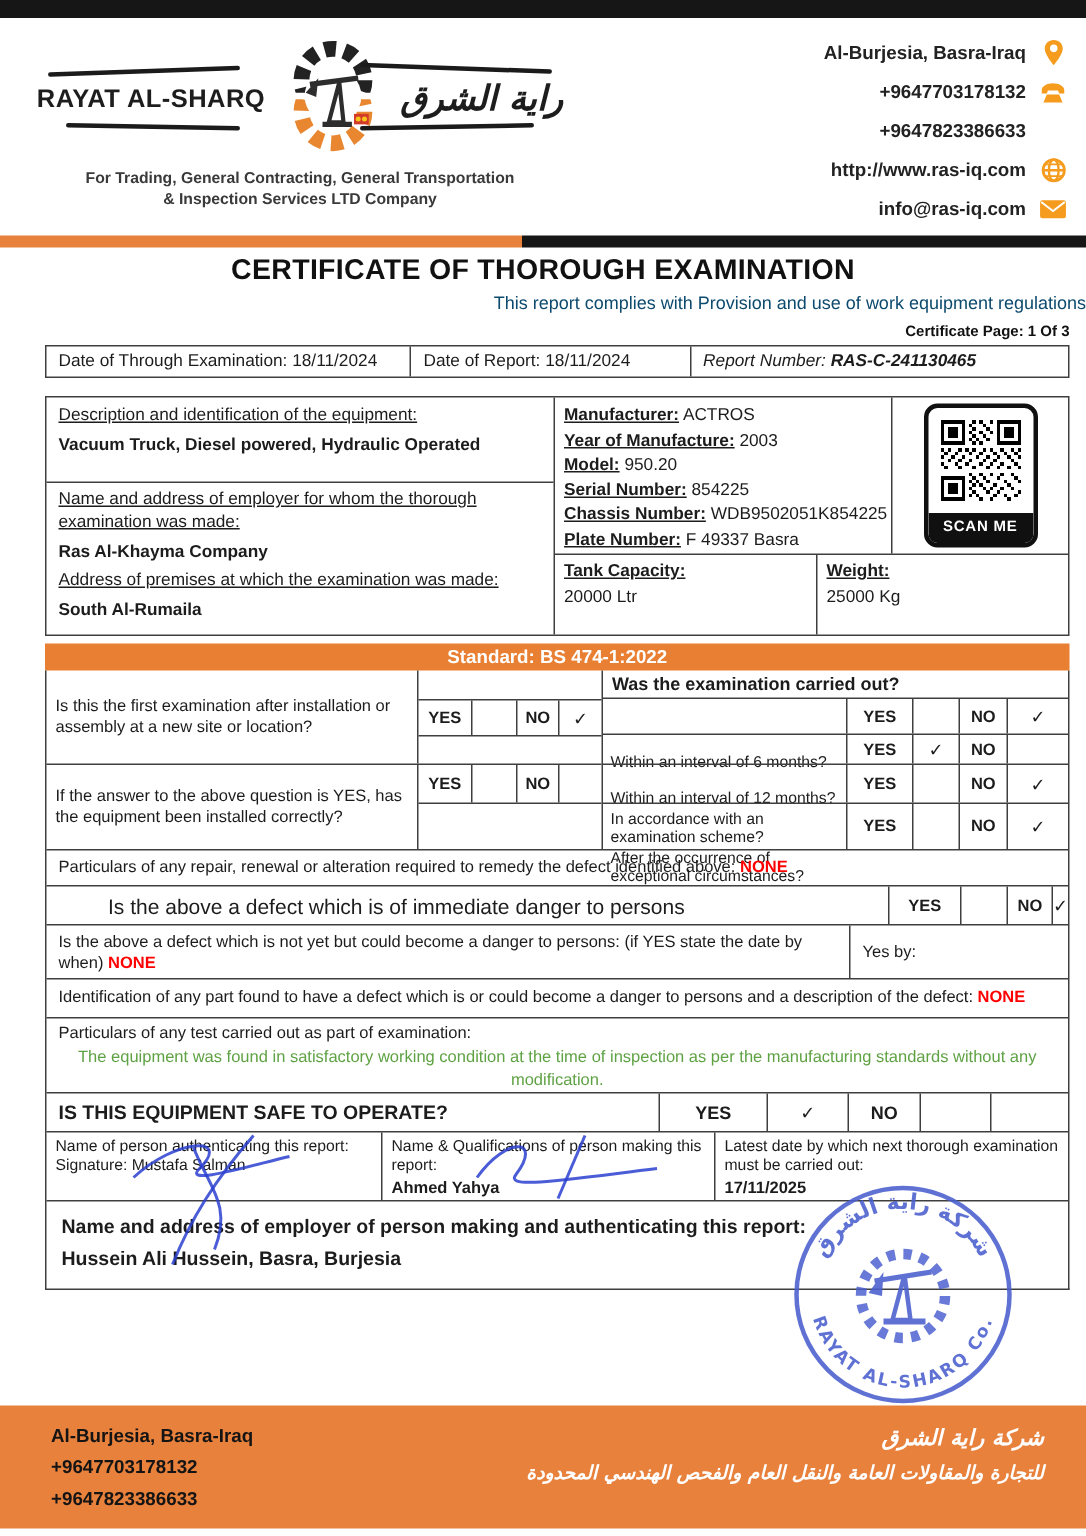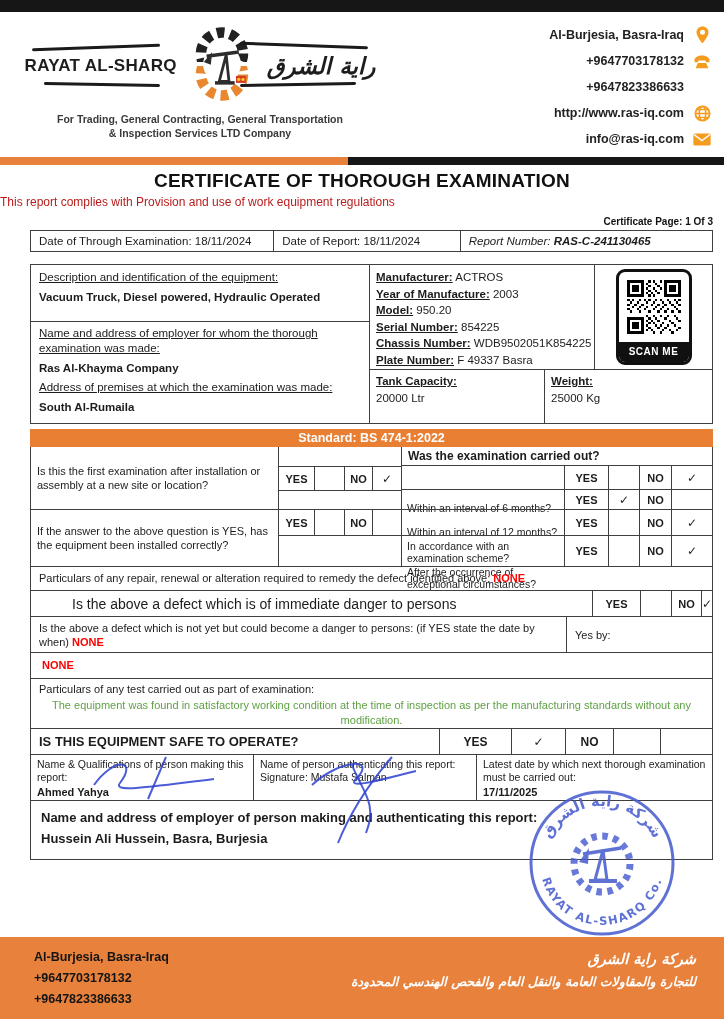--- a/index.html
+++ b/index.html
@@ -29,21 +29,21 @@
   .contact-row { height:26px; display:flex; align-items:center; justify-content:flex-end; }
   .contact-text { font-size:12.5px; font-weight:bold; color:#222; }
   .cicon { width:24px; height:18px; margin-left:6px; display:flex; align-items:center; justify-content:center; }
 
   .divider { height:8px; display:flex; }
   .div-orange { width:348px; background:#E8813C; }
   .div-black { flex:1; background:#161616; }
 
   
   .title { margin-top:5px; text-align:center; font-size:19px; font-weight:bold; letter-spacing:.2px; color:#111; }
-  .subtitle { margin-top:3px; text-align:left; font-size:12px; color:#b91c1c; }
+  .subtitle { margin-top:3px; text-align:right; font-size:12px; color:#0c4a6e; }
   .page-label { margin-top:7px; padding-right:11px; text-align:right; font-size:10px; font-weight:bold; color:#111; }
 
   
   .dates-row { margin:3px 0 0 30px; width:683px; height:22px; border:1px solid #3f3f3f; display:flex; font-size:11.5px; }
   .dates-cell { display:flex; align-items:center; padding-left:8px; white-space:nowrap; }
   .dates-cell + .dates-cell { border-left:1px solid #3f3f3f; }
   .dc1 { width:243px; } .dc2 { width:187px; } .dc3 { width:253px;font-style:italic; }
   .bold { font-weight:bold; }
 
   
@@ -396,53 +396,53 @@
     </div>
 
     <div class="mrow flexrow r-notyet">
       <div class="fq">
         <span><span>Is the above a defect which is not yet but could become a danger to persons: (if YES state the date by when)</span> <span class="red">NONE</span></span>
       </div>
       <div class="yesby">Yes by:</div>
     </div>
 
     <div class="mrow textrow r-ident">
-      &nbsp;<span class="red">NONE</span>
+      <span>Identification of any part found to have a defect which is or could become a danger to persons and a description of the defect:</span>&nbsp;<span class="red">NONE</span>
     </div>
 
     <div class="mrow r-test">
       <div>Particulars of any test carried out as part of examination:</div>
       <div class="tgreen green">The equipment was found in satisfactory working condition at the time of inspection as per the manufacturing standards without any modification.</div>
     </div>
 
     <div class="mrow flexrow r-safe">
       <div class="fq">IS THIS EQUIPMENT SAFE TO OPERATE?</div>
       <div class="syes">YES</div>
       <div class="schk1 chk">✓</div>
       <div class="sno">NO</div>
       <div class="schk2 chk"></div>
       <div class="schk3"></div>
     </div>
 
     <div class="mrow flexrow r-sign">
-      <div class="sigcell sc1">
-        <div>Name &amp; Qualifications of person making this report:</div>
-        <div class="signame">Ahmed Yahya</div>
-        <svg class="sigsvg sig1" width="150" height="52" viewBox="0 0 150 52">
-          <path d="M8 34 C28 6 52 8 34 32 C26 42 62 36 128 28" fill="none" stroke="#2B3FD0" stroke-width="2" opacity="0.85"></path>
-          <path d="M80 6 L62 48" fill="none" stroke="#2B3FD0" stroke-width="2" opacity="0.85"></path>
-        </svg>
-      </div>
       <div class="sigcell sc2">
         <div>Name of person authenticating this report:</div>
         <div>Signature: Mustafa Salman</div>
         <svg class="sigsvg sig2" width="150" height="92" viewBox="0 0 150 92">
           <path d="M18 30 C46 4 84 2 62 24 C50 36 96 22 122 16" fill="none" stroke="#2B3FD0" stroke-width="2" opacity="0.85"></path>
           <path d="M98 2 C72 32 56 58 44 88" fill="none" stroke="#2B3FD0" stroke-width="2" opacity="0.85"></path>
           <path d="M58 10 C68 36 84 48 72 78" fill="none" stroke="#2B3FD0" stroke-width="2" opacity="0.85"></path>
+        </svg>
+      </div>
+      <div class="sigcell sc1">
+        <div>Name &amp; Qualifications of person making this report:</div>
+        <div class="signame">Ahmed Yahya</div>
+        <svg class="sigsvg sig1" width="150" height="52" viewBox="0 0 150 52">
+          <path d="M8 34 C28 6 52 8 34 32 C26 42 62 36 128 28" fill="none" stroke="#2B3FD0" stroke-width="2" opacity="0.85"></path>
+          <path d="M80 6 L62 48" fill="none" stroke="#2B3FD0" stroke-width="2" opacity="0.85"></path>
         </svg>
       </div>
       <div class="sigcell sc3">
         <div>Latest date by which next thorough examination must be carried out:</div>
         <div class="signame">17/11/2025</div>
       </div>
     </div>
 
     <div class="mrow r-employer">
       <div class="emp-label">Name and address of employer of person making and authenticating this report:</div>

